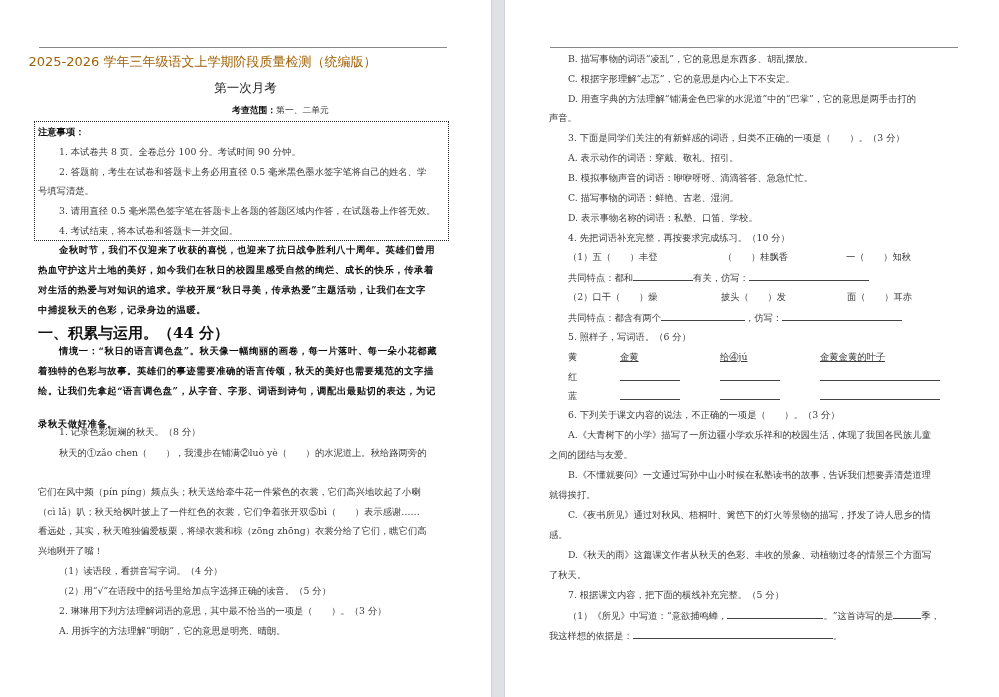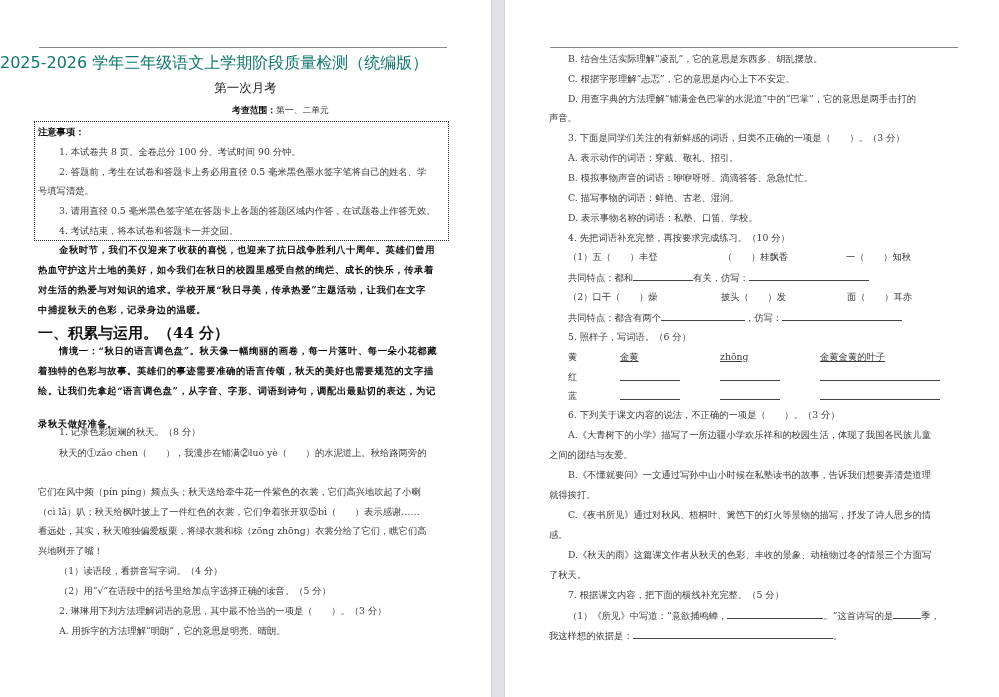--- a/index.html
+++ b/index.html
@@ -13,21 +13,21 @@
   .page { position: absolute; top: 0; height: 697px; background: #fff; overflow: hidden; }
   .page-left { left: 0; width: 491px; }
   .page-right { left: 505px; width: 494px; }
   .gutter {
     position: absolute; left: 491px; top: 0; width: 14px; height: 697px;
     background: #dfe1e5; border-left: 1px solid #cfd2d6; border-right: 1px solid #cfd2d6; box-sizing: border-box;
   }
   .hr { position: absolute; height: 1px; background: #888; }
   .abs { position: absolute; white-space: nowrap; }
   .t { font-size: 9.3px; line-height: 13px; color: #3a3a3a; }
-  .title1 { font-family: "DejaVu Sans", "Liberation Sans", sans-serif; font-size: 16px; color: #0f766e; left: 0; width: 405px; text-align: center; }
+  .title1 { font-family: "DejaVu Sans", "Liberation Sans", sans-serif; font-size: 13px; color: #a16207; left: 0; width: 405px; text-align: center; }
   .title2 { font-family: "DejaVu Sans", "Liberation Sans", sans-serif; font-size: 12.5px; color: #222; left: 0; width: 491px; text-align: center; }
   .scope { left: 0; width: 561px; text-align: center; font-size: 8.8px; }
   .scope b { font-weight: 900; color: #111; }
   .notice {
     position: absolute; left: 34px; top: 121px; width: 415px; height: 120px;
     border: 1.4px dotted #222; box-sizing: border-box;
   }
   .bold-para { font-weight: 900; color: #111; font-size: 9.3px; letter-spacing: 0.6px; }
   .sec { font-weight: 900; color: #111; font-size: 15px; }
   .u { text-decoration: underline; }
@@ -72,21 +72,21 @@
   <div class="abs t" style="left:59px; top:584px;">（2）用“√”在语段中的括号里给加点字选择正确的读音。（5 分）</div>
   <div class="abs t" style="left:59px; top:604px;">2. 琳琳用下列方法理解词语的意思，其中最不恰当的一项是（　　）。（3 分）</div>
   <div class="abs t" style="left:59px; top:624px;">A. 用拆字的方法理解“明朗”，它的意思是明亮、晴朗。</div>
 </div>
 
 <div class="gutter"></div>
 
 <div class="page page-right">
   <div class="hr" style="left:45px; top:47px; width:408px;"></div>
 
-  <div class="abs t" style="left:63px; top:52px;">B. 结合生活实际理解“凌乱”，它的意思是东西多、胡乱摆放。</div>
+  <div class="abs t" style="left:63px; top:52px;">B. 描写事物的词语“凌乱”，它的意思是东西多、胡乱摆放。</div>
   <div class="abs t" style="left:63px; top:72px;">C. 根据字形理解“忐忑”，它的意思是内心上下不安定。</div>
   <div class="abs t" style="left:63px; top:92px;">D. 用查字典的方法理解“铺满金色巴掌的水泥道”中的“巴掌”，它的意思是两手击打的</div>
   <div class="abs t" style="left:44px; top:111px;">声音。</div>
 
   <div class="abs t" style="left:63px; top:131px;">3. 下面是同学们关注的有新鲜感的词语，归类不正确的一项是（　　）。（3 分）</div>
   <div class="abs t" style="left:63px; top:151px;">A. 表示动作的词语：穿戴、敬礼、招引。</div>
   <div class="abs t" style="left:63px; top:171px;">B. 模拟事物声音的词语：咿咿呀呀、滴滴答答、急急忙忙。</div>
   <div class="abs t" style="left:63px; top:191px;">C. 描写事物的词语：鲜艳、古老、湿润。</div>
   <div class="abs t" style="left:63px; top:211px;">D. 表示事物名称的词语：私塾、口笛、学校。</div>
 
@@ -100,21 +100,21 @@
   <div class="abs t" style="left:63px; top:290px;">（2）口干（　　）燥</div>
   <div class="abs t" style="left:216px; top:290px;">披头（　　）发</div>
   <div class="abs t" style="left:342px; top:290px;">面（　　）耳赤</div>
   <div class="abs t" style="left:63px; top:310px;">
     <span>共同特点：都含有两个</span><span class="blank" style="width:84px;"></span><span>，仿写：</span><span class="blank" style="width:120px;"></span>
   </div>
 
   <div class="abs t" style="left:63px; top:330px;">5. 照样子，写词语。（6 分）</div>
   <div class="abs t" style="left:63px; top:350px;">黄</div>
   <div class="abs t u" style="left:115px; top:350px;">金黄</div>
-  <div class="abs t u" style="left:215px; top:350px;">zhōng</div>
+  <div class="abs t u" style="left:215px; top:350px;">给④jú</div>
   <div class="abs t u" style="left:315px; top:350px;">金黄金黄的叶子</div>
 
   <div class="abs t" style="left:63px; top:370px;">红</div>
   <div class="abs blank" style="left:115px; top:370px; width:60px;"></div>
   <div class="abs blank" style="left:215px; top:370px; width:60px;"></div>
   <div class="abs blank" style="left:315px; top:370px; width:120px;"></div>
 
   <div class="abs t" style="left:63px; top:389px;">蓝</div>
   <div class="abs blank" style="left:115px; top:389px; width:60px;"></div>
   <div class="abs blank" style="left:215px; top:389px; width:60px;"></div>

